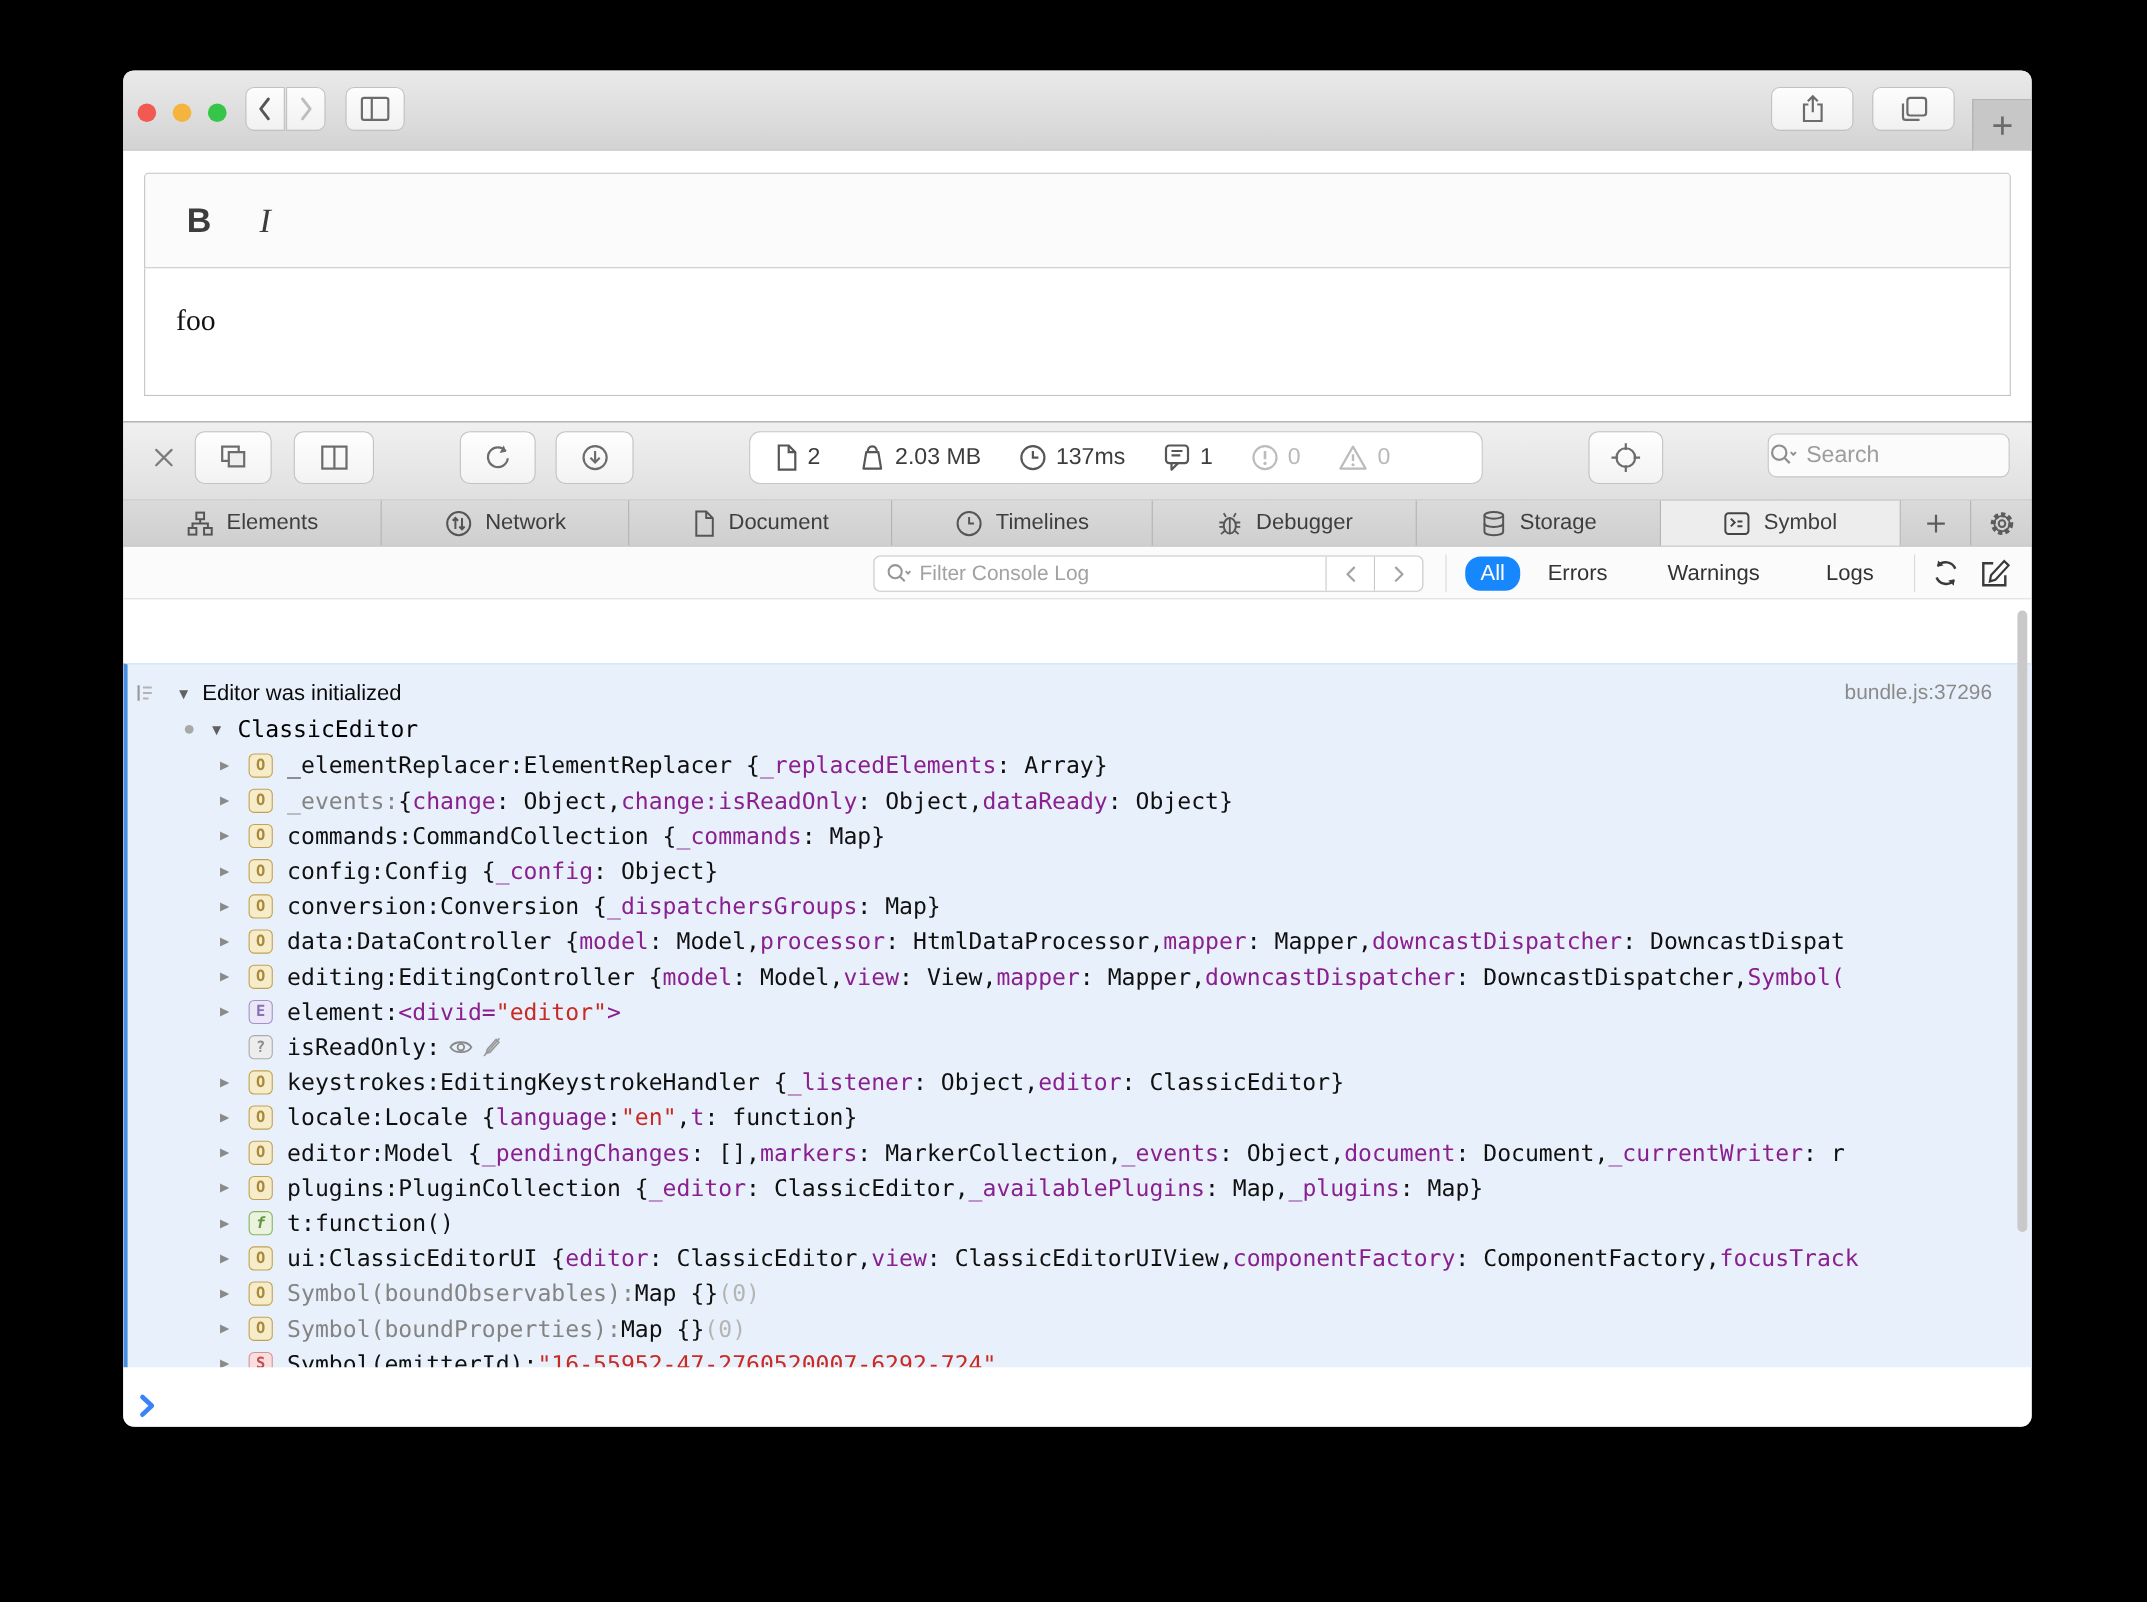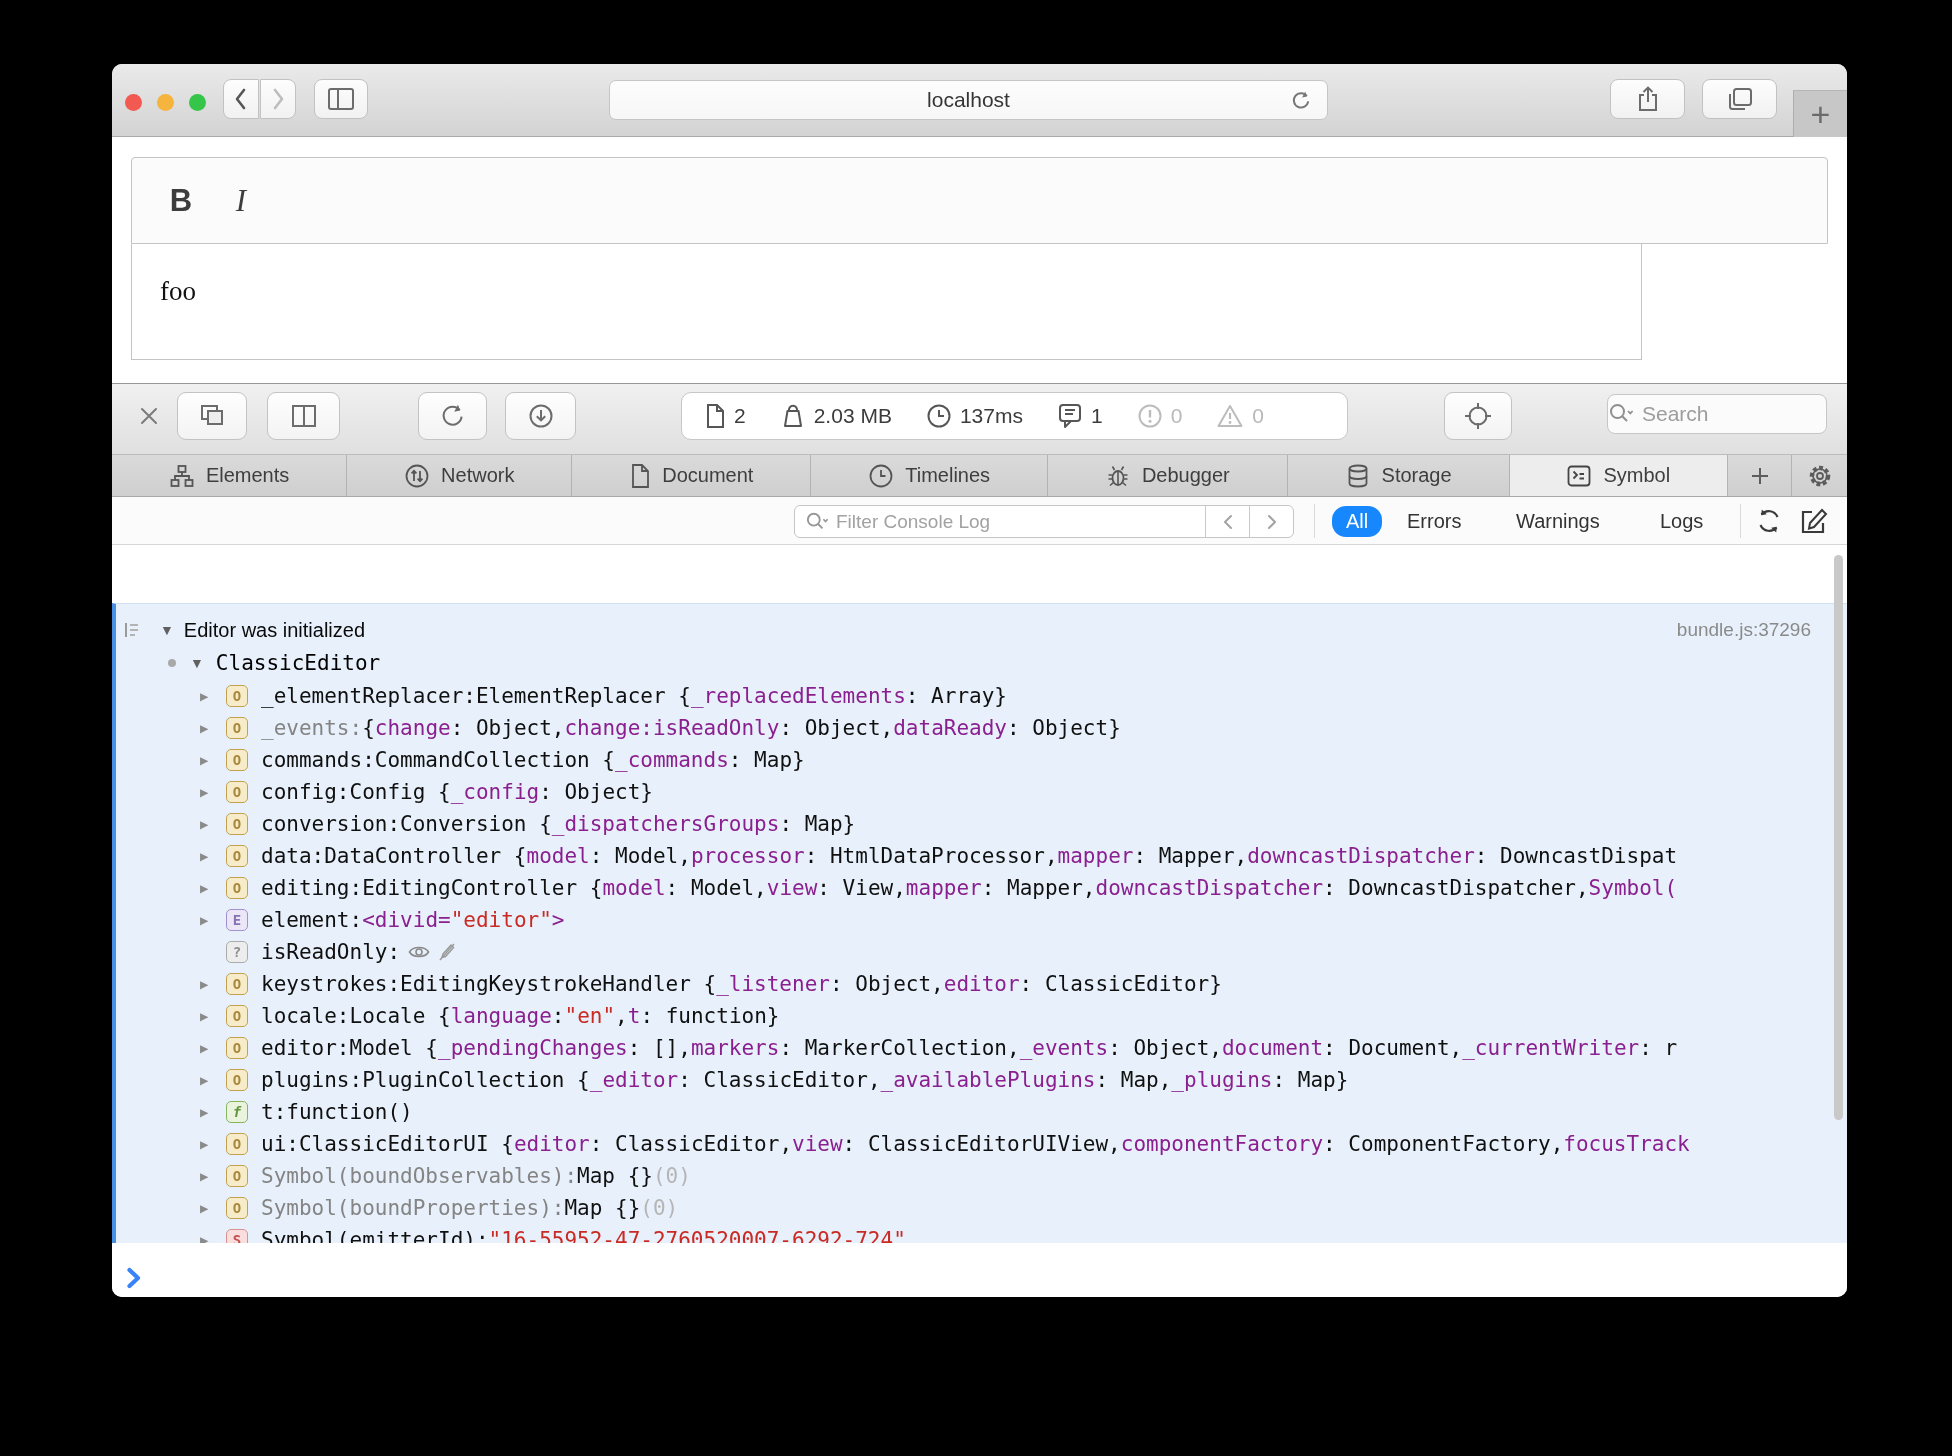--- a/index.html
+++ b/index.html
@@ -29,21 +29,21 @@
   .newtab-corner { position:absolute; right:0; top:26px; width:54px; height:47px; background:#c7c7c7;
     border-left:1px solid #aeaeae; border-top:1px solid #b5b5b5; display:flex; align-items:center; justify-content:center;
     color:#6b6b6b; font-size:34px; font-weight:300; }
 
   
   .page { flex:0 0 246px; background:#fff; position:relative; }
   .ed-toolbar { position:absolute; left:19px; top:20px; width:1697px; height:87px; background:#fbfbfb;
     border:1px solid #c4c4c4; border-radius:4px 4px 0 0; display:flex; align-items:center; }
   .ed-btn-bold { margin-left:28px; font-weight:bold; font-size:31px; color:#3d3d3d; width:42px; text-align:center; }
   .ed-btn-italic { margin-left:22px; font-style:italic; font-family:"Liberation Serif",serif; font-size:31px; color:#3d3d3d; width:34px; text-align:center; }
-  .ed-content { position:absolute; left:19px; top:107px; width:1511px; height:116px; background:#fff;
+  .ed-content { position:absolute; left:19px; top:107px; width:1697px; height:116px; background:#fff;
     border:1px solid #c4c4c4; border-top:none; }
   .ed-text { font-family:"Liberation Serif",serif; font-size:27px; color:#111; margin:32px 0 0 28px; }
 
   
   .insp-toolbar { flex:0 0 72px; background:linear-gradient(#f0f0f0,#e0e0e0); border-top:1px solid #979797;
     border-bottom:1px solid #bcbcbc; position:relative; }
   .ibtn { position:absolute; top:8px; height:48px; background:linear-gradient(#fefefe,#f3f3f3); border:1px solid #c3c3c3;
     border-radius:9px; display:flex; align-items:center; justify-content:center; }
   .close-x { position:absolute; left:22px; top:8px; width:30px; height:48px; display:flex; align-items:center; justify-content:center; }
   .b-dup { left:65px; width:70px; }
@@ -146,29 +146,20 @@
     </div>
     <div class="tbtn btn-side">
       <span>
           <svg width="30" height="26" viewBox="0 0 30 26">
             <rect x="3" y="3" width="24" height="20" rx="2" fill="none" stroke="#6c6c6c" stroke-width="2"></rect>
             <line x1="12" y1="3" x2="12" y2="23" stroke="#6c6c6c" stroke-width="2"></line>
           </svg>
         </span>
     </div>
 
-    <div class="urlfield">
-      <span class="urltext">localhost</span>
-      <span class="url-reload">
-          <svg width="24" height="24" viewBox="0 0 24 24">
-            <path d="M17.8 7 A7.2 7.2 0 1 0 19.2 12.4" fill="none" stroke="#787878" stroke-width="2"></path>
-            <path d="M16.2 2.6 L17.9 7.4 L13.1 8.4 Z" fill="#787878"></path>
-          </svg>
-        </span>
-    </div>
 
     <div class="tbtn btn-share">
       <span>
           <svg width="24" height="28" viewBox="0 0 24 28">
             <path d="M8 10 H4 V25 H20 V10 H16" fill="none" stroke="#6c6c6c" stroke-width="2"></path>
             <path d="M12 17 V3 M7.5 7 L12 2.6 L16.5 7" fill="none" stroke="#6c6c6c" stroke-width="2"></path>
           </svg>
         </span>
     </div>
     <div class="tbtn btn-tabs">

